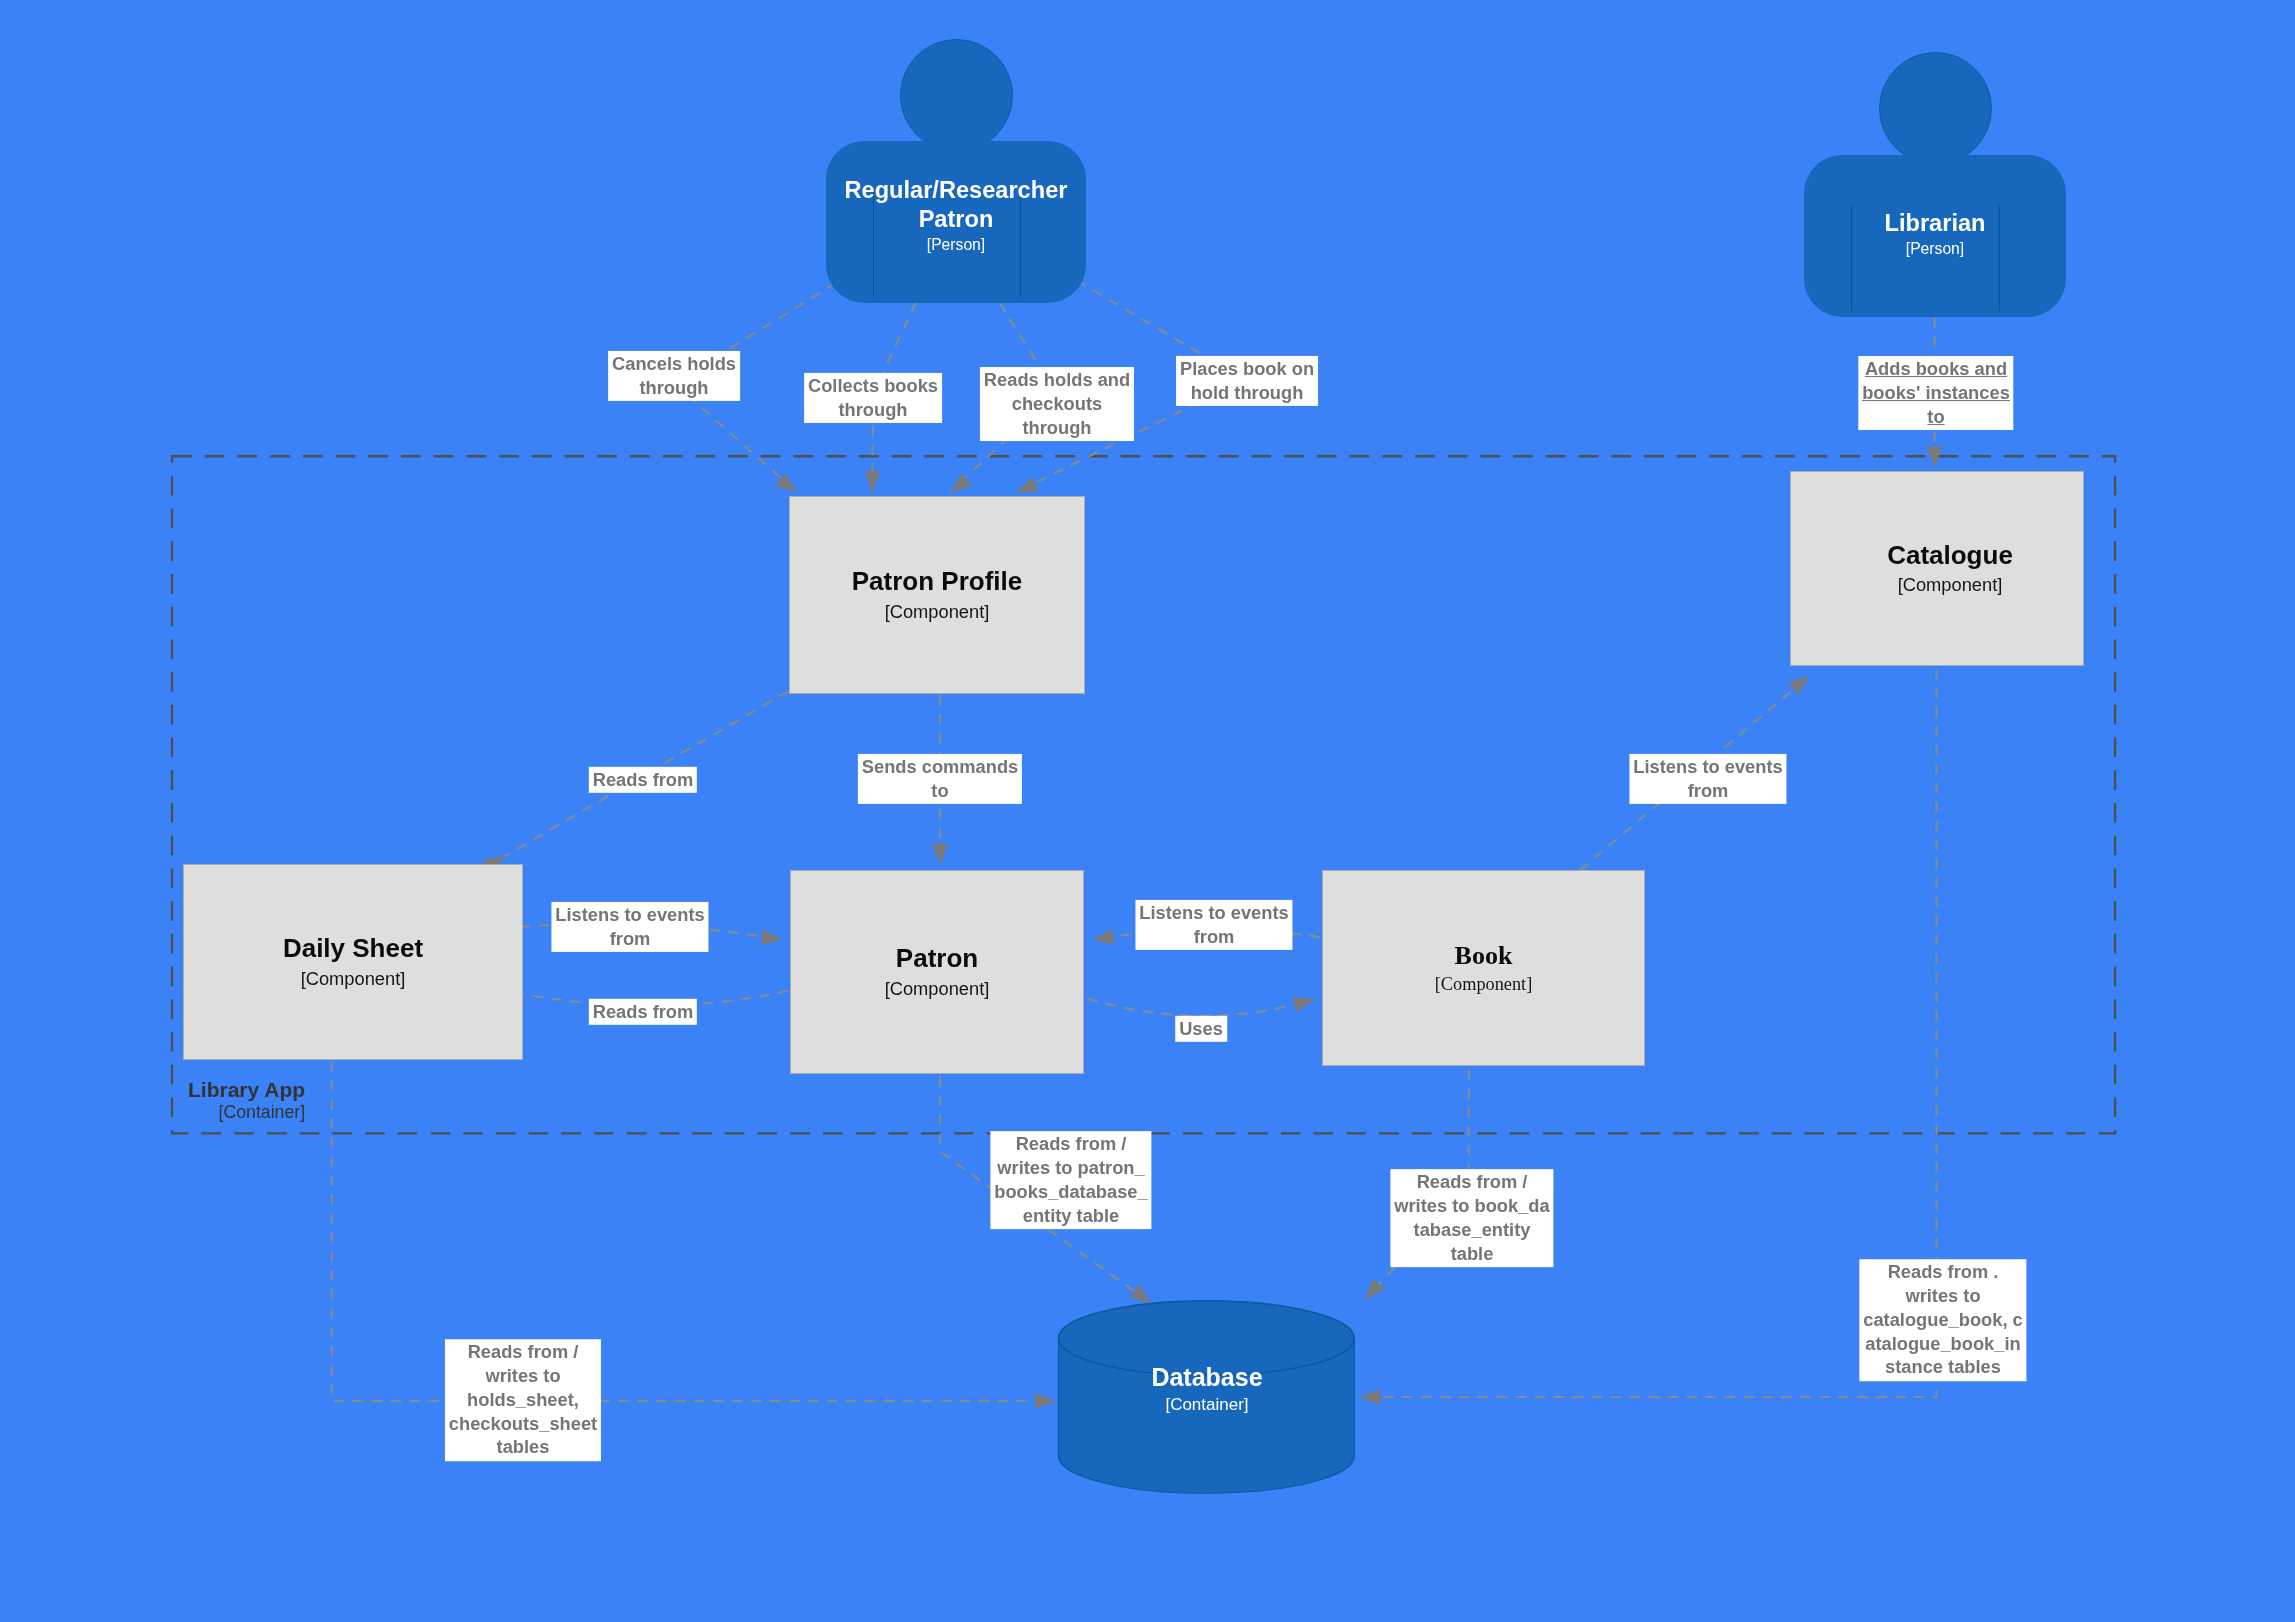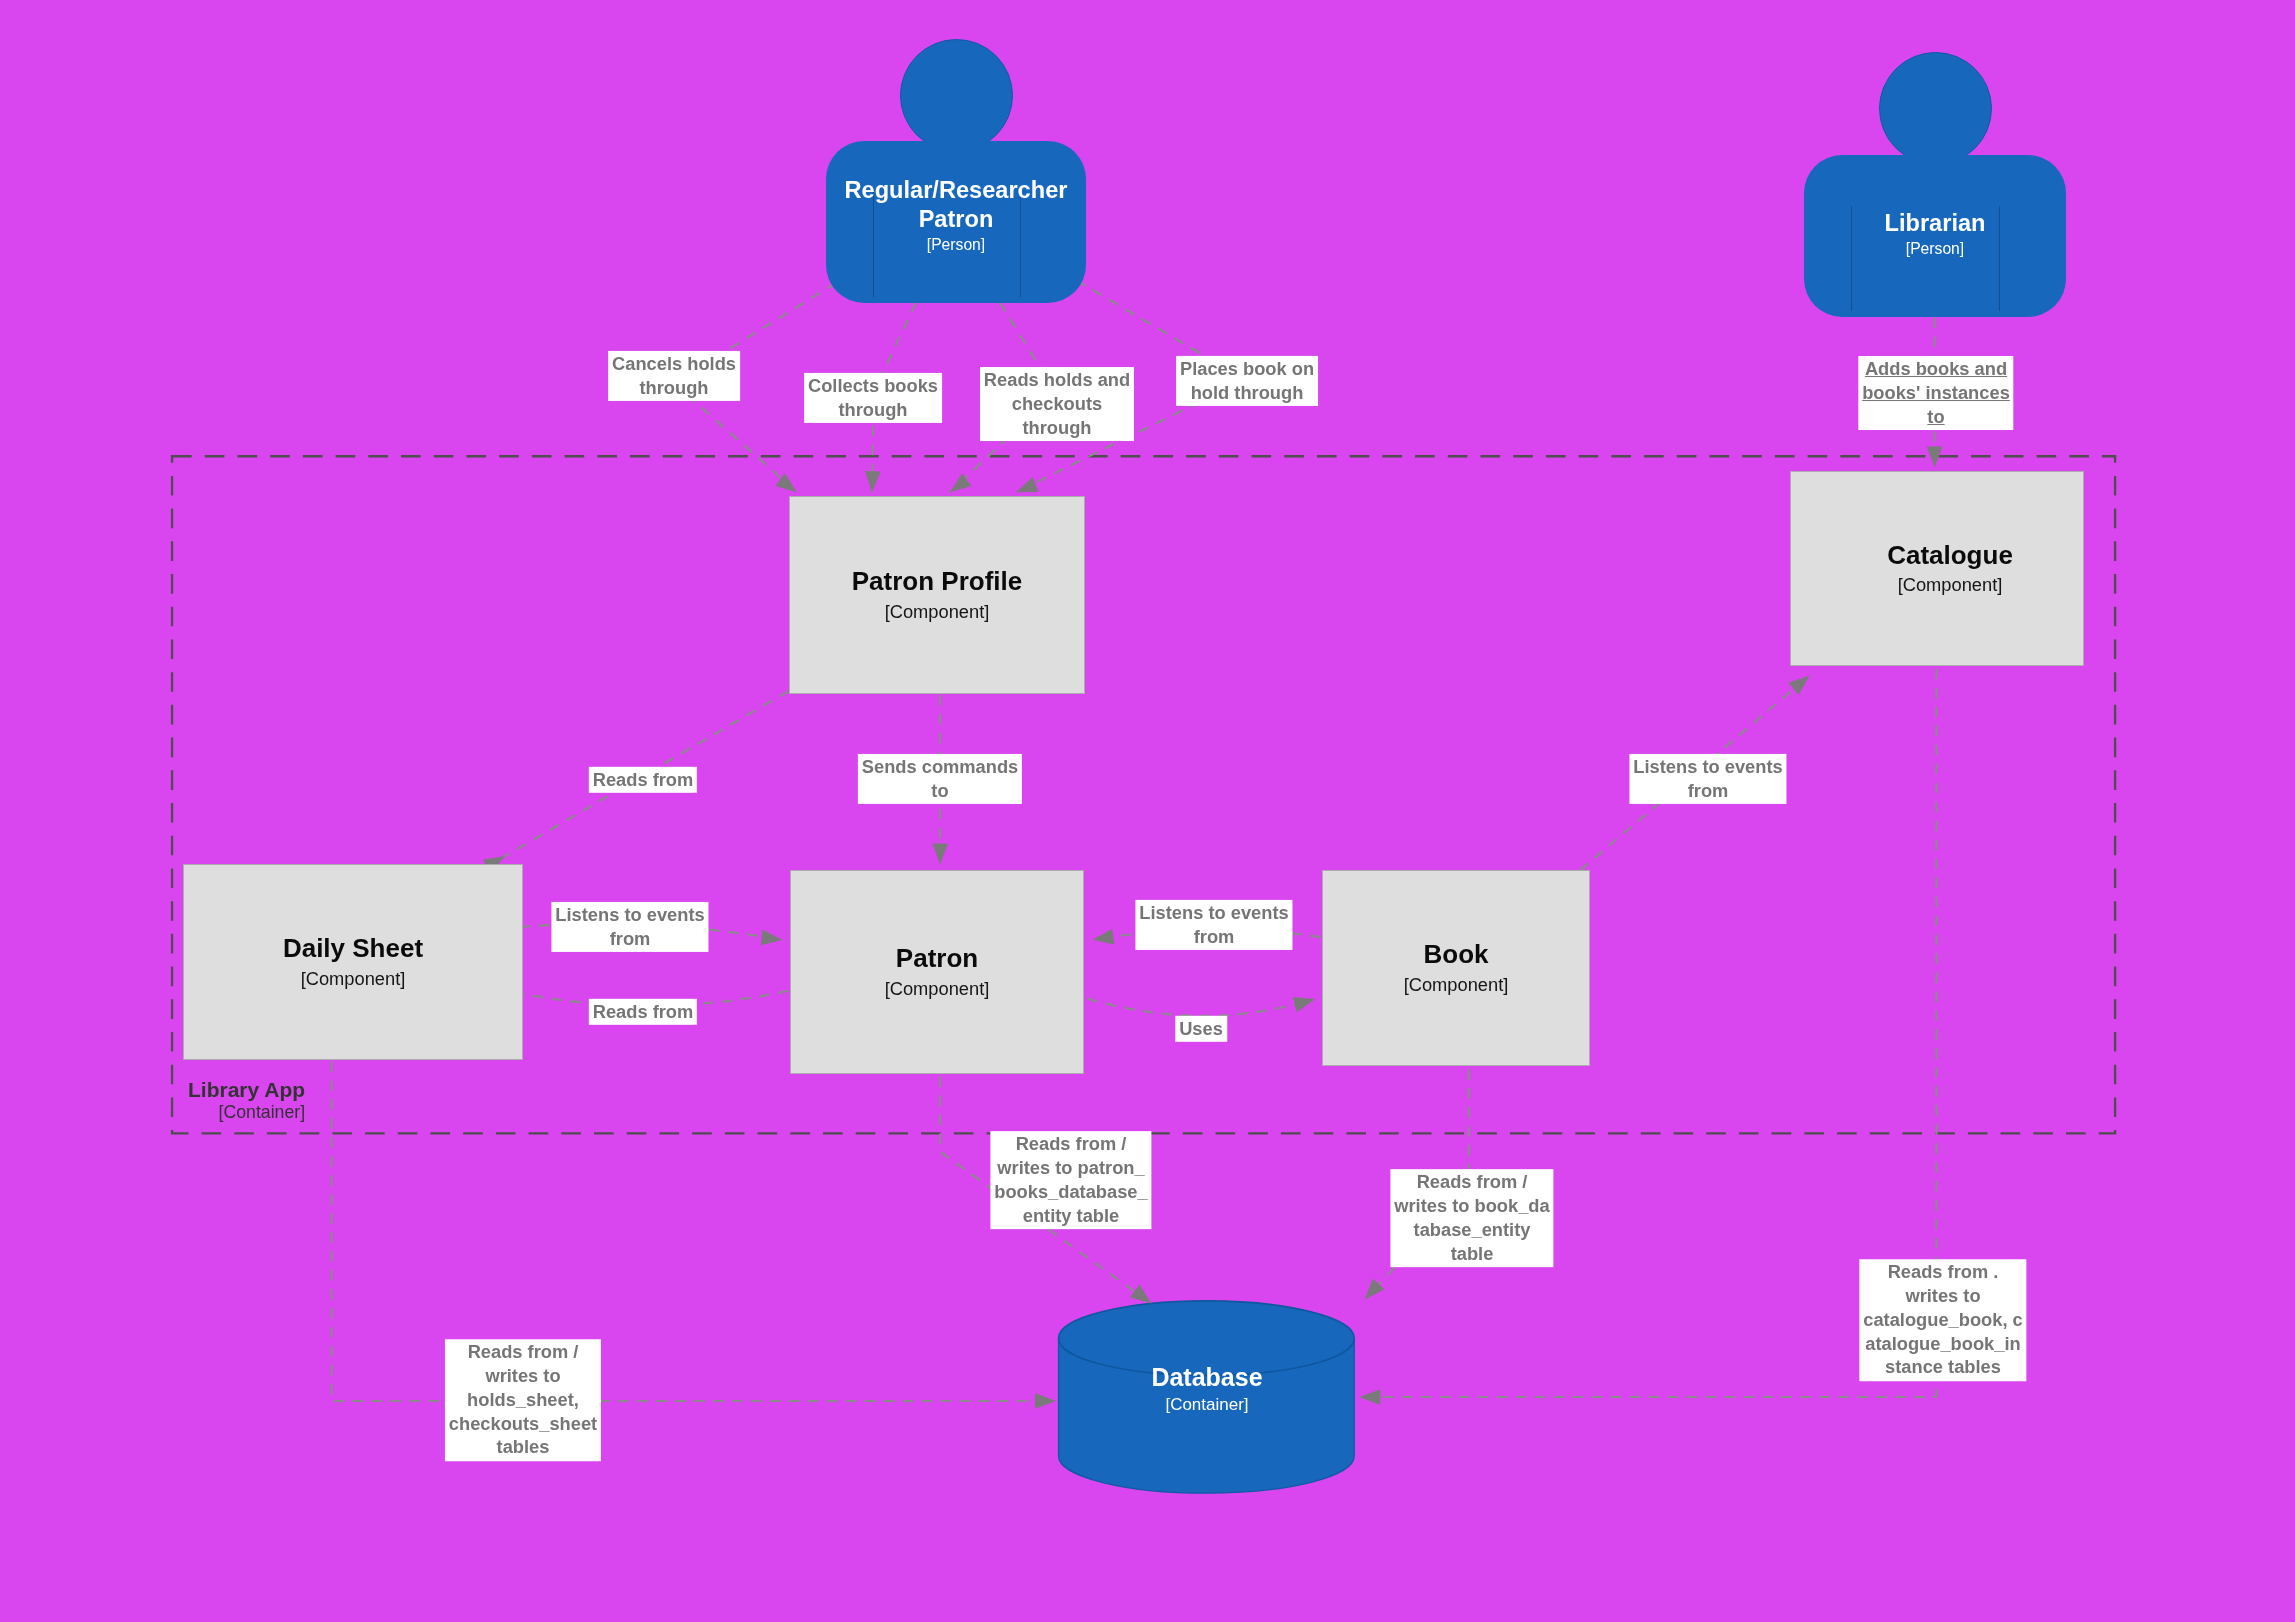--- a/index.html
+++ b/index.html
@@ -1,17 +1,17 @@
 <!DOCTYPE html>
 <html style="font-size:10.5px"><head>
 <meta charset="utf-8">
 <style>
   html,body{margin:0;padding:0;background:#ffffff;}
   #canvas{
-    position:relative;width:2295px;height:1623px;background:#d946ef;overflow:hidden;
+    position:relative;width:2295px;height:1623px;background:#3b82f6;overflow:hidden;
     font-family:"Liberation Sans", sans-serif;
   }
   #edges-svg{position:absolute;left:0;top:0;}
   
   .person{position:absolute;}
   .person-head{position:absolute;border-radius:50%;background:#1768BD;border:1.3px solid #1059A4;box-sizing:border-box;}
   .person-body{position:absolute;background:#1768BD;border-radius:38px;box-sizing:border-box;}
   .arm{position:absolute;width:1.3px;background:rgba(0,0,0,0.22);}
   .person-text{position:absolute;width:100%;text-align:center;color:#ffffff;}
   .person-name{font-size:23.6px;font-weight:bold;line-height:1.22;white-space:pre-line;}
@@ -128,21 +128,21 @@
   <div class="component" style="left:183px;top:864px;width:340px;height:196px;">
     <div class="component-title">Daily Sheet</div>
     <div class="component-meta">[Component]</div>
   </div>
 
   <div class="component" style="left:790px;top:870px;width:294px;height:204px;">
     <div class="component-title">Patron</div>
     <div class="component-meta">[Component]</div>
   </div>
 
-  <div class="component" style="left:1322px;top:870px;width:268px;height:196px;">
+  <div class="component" style="left:1322px;top:870px;width:323px;height:196px;font-family:Liberation Serif, serif;">
     <div class="component-title">Book</div>
     <div class="component-meta">[Component]</div>
   </div>
 
   <div class="db-text" style="left:1059px;top:1363px;width:296px;">
     <div class="db-name">Database</div>
     <div class="db-meta">[Container]</div>
   </div>
 
   <div class="boundary-label" style="left:188px;top:1078px;">

